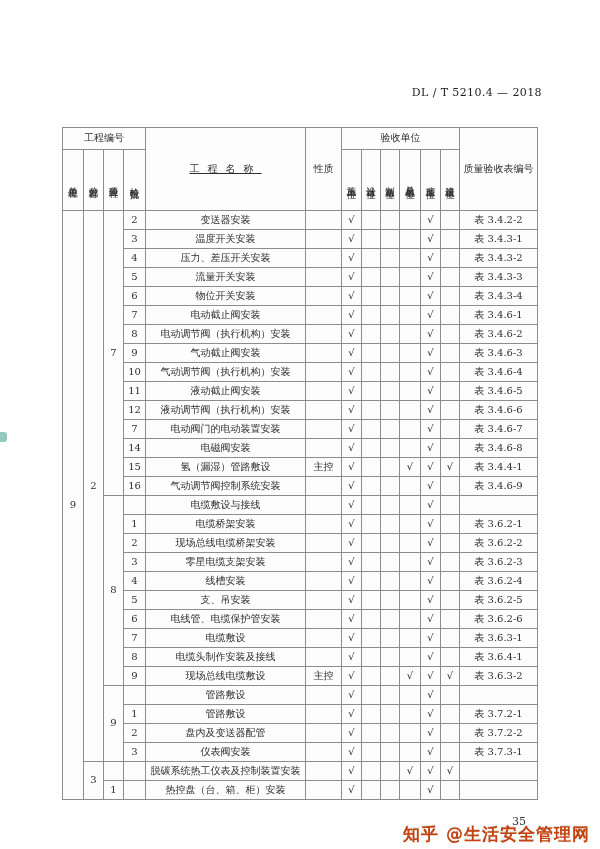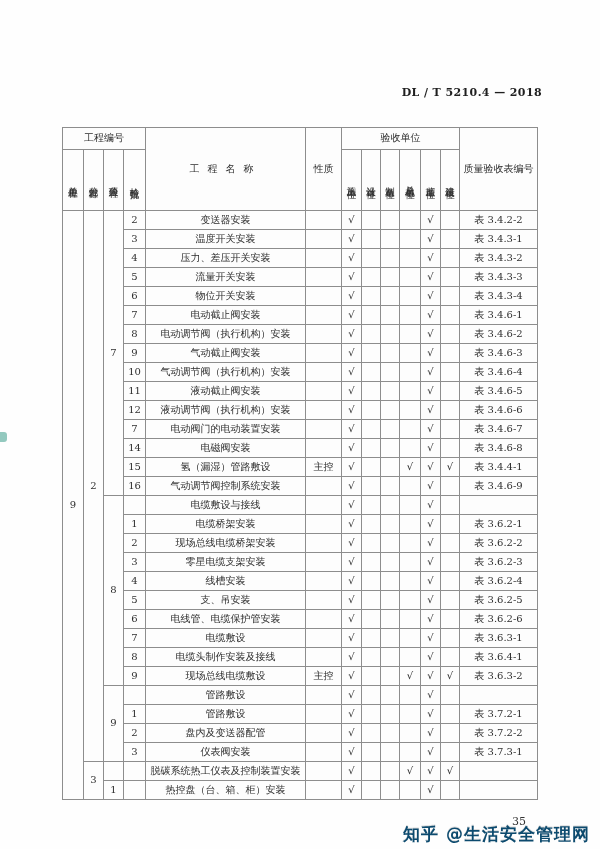--- a/index.html
+++ b/index.html
@@ -4,21 +4,21 @@
 <style>
   html,body{margin:0;padding:0;background:#ffffff;}
   #page{
     position:relative;width:600px;height:849px;margin:0 auto;
     background:#fefefe;overflow:hidden;
     font-family:"DejaVu Serif","Liberation Serif",serif;
     color:#2b2b2b;
   }
   .doc-code{
     position:absolute;top:86px;right:58px;
-    font-size:11px;font-weight:bold;letter-spacing:.4px;
+    font-size:11px;font-weight:normal;letter-spacing:.4px;
     color:#1f1f1f;
   }
   .table-title{
     position:absolute;top:106px;left:63px;width:477px;
     text-align:center;font-size:11.5px;font-weight:bold;color:#222;
   }
   table.main{
     position:absolute;top:127px;left:62px;
     border-collapse:collapse;table-layout:fixed;width:442px;
   }
@@ -33,38 +33,38 @@
   }
   tr.h1{height:22px;}
   tr.h2{height:61px;}
   tbody tr{height:19px;}
   th .v{
     display:inline-block;
     writing-mode:vertical-lr;
     text-orientation:upright;
     font-size:9.5px;letter-spacing:1px;
   }
-  th.name-h{letter-spacing:8px;font-size:10.5px;}
+  th.name-h{letter-spacing:8px;font-size:10.5px;text-decoration:underline;}
   th.ref-h{font-size:10px;}
   td.num{font-size:9.5px;}
   td.name{
     text-align:left;padding-left:7px;font-size:10.5px;
     white-space:nowrap;
   }
   td.chk{font-size:10px;color:#3a3a3a;}
   td.ref{font-size:9.5px;white-space:nowrap;border-radius:6px;}
   td.prop{font-size:10px;}
   .page-number{
     position:absolute;top:815px;right:74px;
     font-size:11px;color:#333;
   }
   .watermark{
     position:absolute;top:823px;right:10px;
     font-size:17px;font-weight:bold;letter-spacing:1px;
-    color:#0c4a6e;
+    color:#c2410c;
     text-shadow:0 1px 0 #ffffff,0 -1px 0 #dcdcdc;
     font-family:"DejaVu Sans","Liberation Sans",sans-serif;
   }
   .scan-artifact{
     position:absolute;left:0;top:432px;width:7px;height:10px;
     background:#3a9c8a;opacity:.55;border-radius:0 3px 3px 0;
   }
 </style>
 </head>
 <body>

